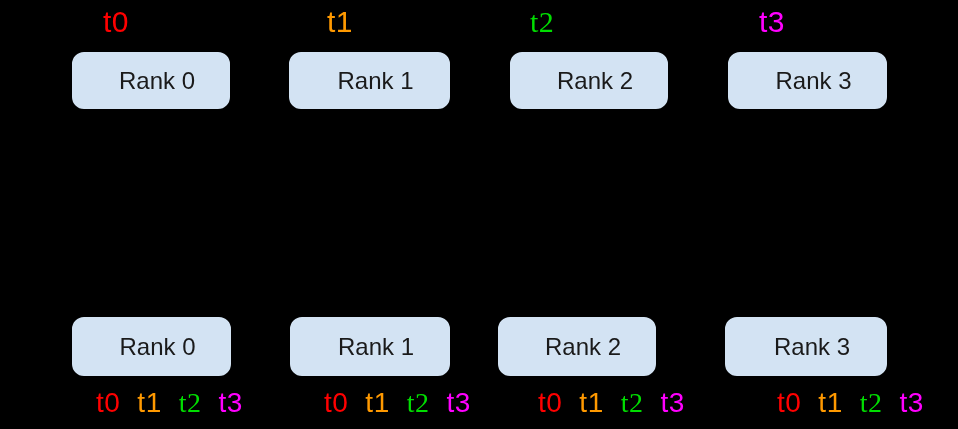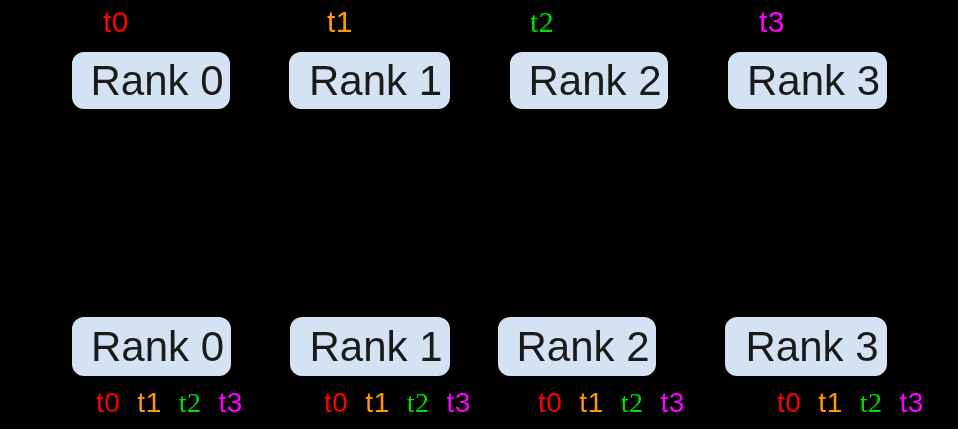--- a/index.html
+++ b/index.html
@@ -27,21 +27,21 @@
     position: absolute;
     box-sizing: border-box;
     background: var(--box-fill, #d3e3f3);
     border: 2px solid var(--box-border, #000);
     border-radius: 14px;
     display: flex;
     align-items: center;
     justify-content: center;
   }
   .ranktext {
-    font-size: 42px;
+    font-size: 24px;
     color: var(--rank-text, #1a1a1a);
     white-space: nowrap;
     margin-left: 12px;
   }
   .trow {
     position: absolute;
     top: 388px;
     display: flex;
     gap: 17px;
     font-size: 28px;

